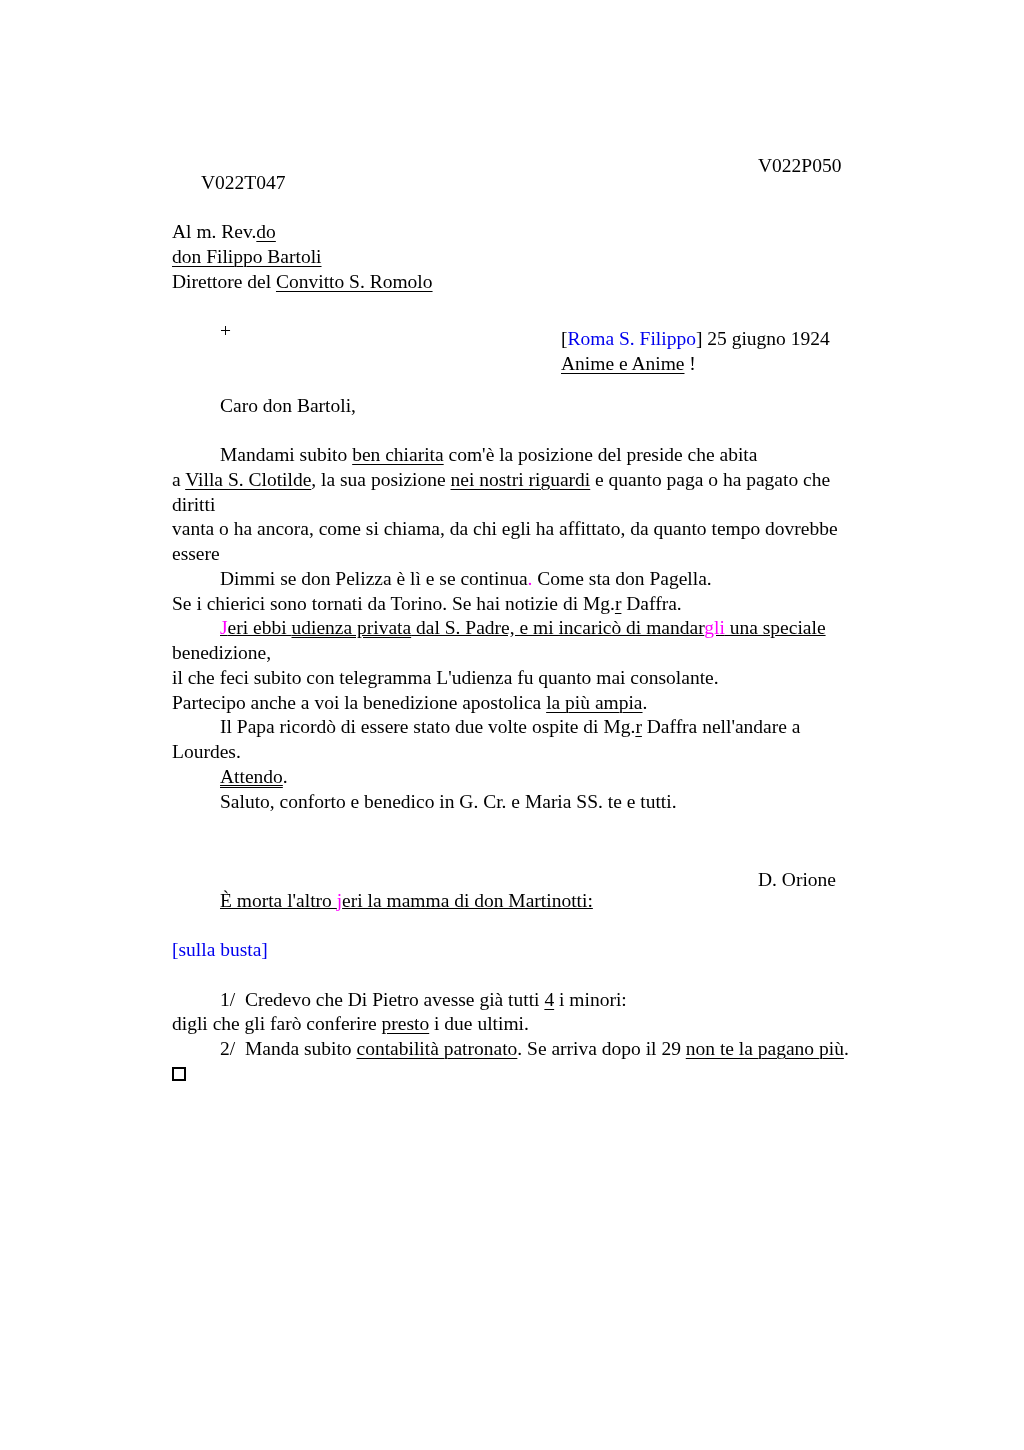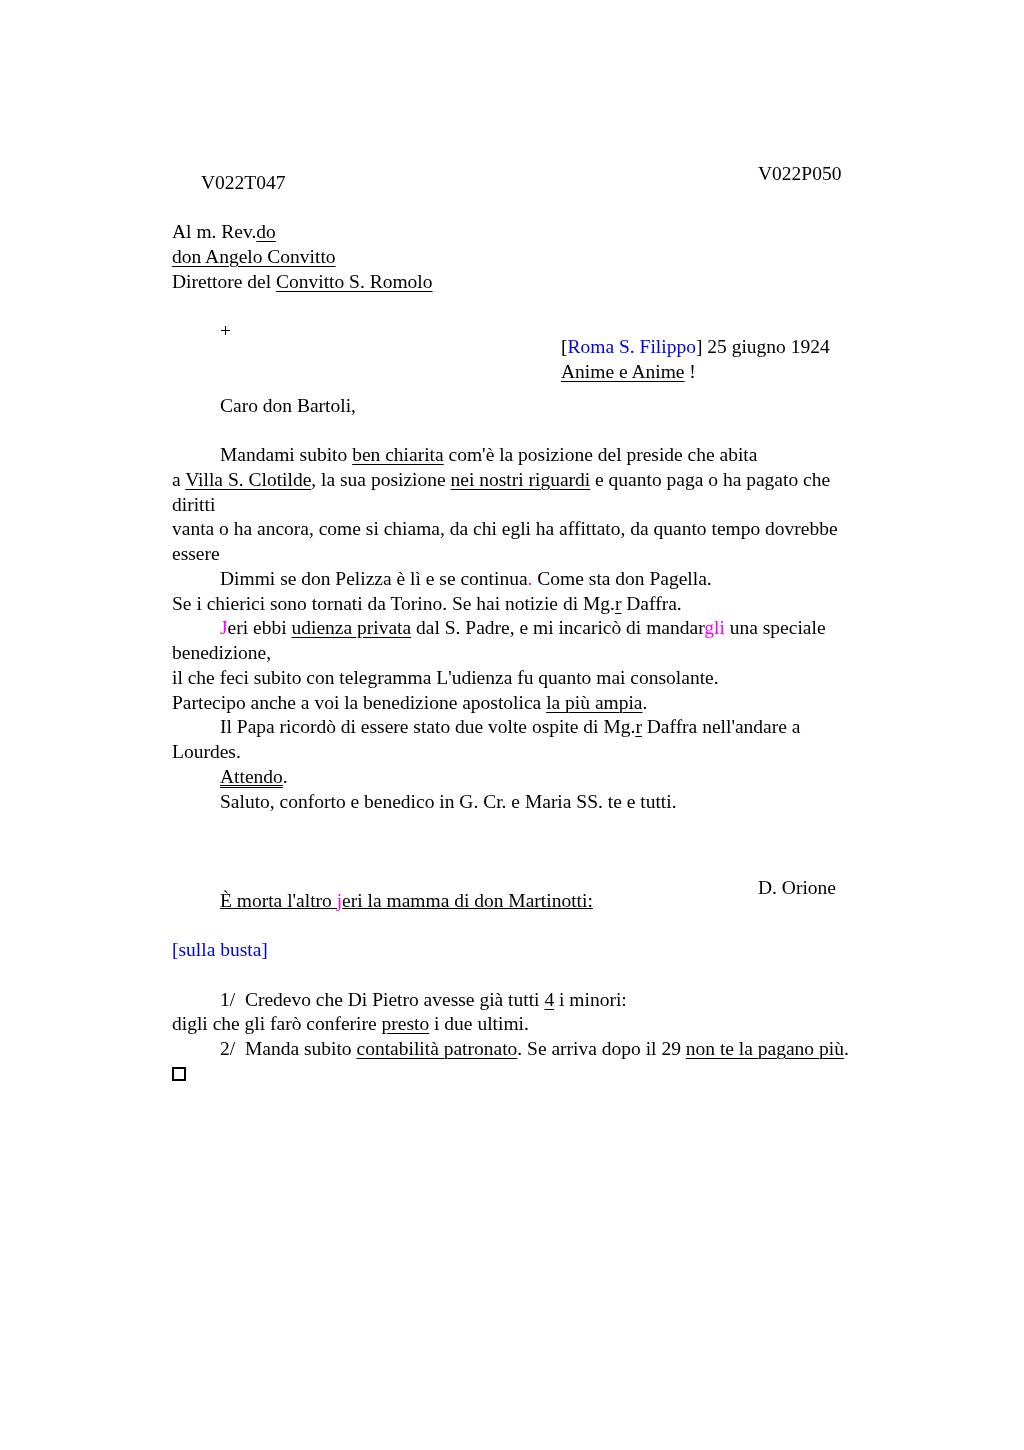--- a/index.html
+++ b/index.html
@@ -28,21 +28,21 @@
     width: 720px;
   }
   .line {
     position: relative;
     height: 24.75px;
     line-height: 24.75px;
     white-space: pre;
   }
   .abs {
     position: absolute;
-    top: 16px;
+    top: 8px;
   }
   .seg-u {
     text-decoration: underline;
     text-decoration-thickness: 1px;
     text-underline-offset: 3px;
   }
   .seg-du {
     text-decoration: underline;
     text-decoration-style: double;
     text-decoration-thickness: 1px;
@@ -62,36 +62,36 @@
 
 <div id="page">
   <div id="letter">
     <div class="line">
       <span>V022T047</span>
       <span class="abs" style="left:586px">V022P050</span>
     </div>
   <div class="line">&nbsp;</div>
       <div class="line">&nbsp;</div>
       <div class="line"><span><span>Al m. Rev.</span><span class="seg-u">do</span></span></div>
-      <div class="line"><span><span class="seg-u">don Angelo Convitto</span></span></div>
+      <div class="line"><span><span class="seg-u">don Filippo Bartoli</span></span></div>
       <div class="line"><span><span>Direttore del </span><span class="seg-u">Convitto S. Romolo</span></span></div>
       <div class="line">&nbsp;</div>
       <div class="line" style="padding-left: 48px;"><span><span>+</span></span><span class="abs" style="left: 389px;"><span>[</span><span class="seg-blue">Roma S. Filippo</span><span>] 25 giugno 1924</span></span></div>
       <div class="line"><span class="abs" style="left: 389px;"><span class="seg-u">Anime e Anime</span><span> !</span></span></div>
       <div class="line">&nbsp;</div>
       <div class="line" style="padding-left: 48px;"><span><span>Caro don Bartoli,</span></span></div>
       <div class="line">&nbsp;</div>
       <div class="line" style="padding-left: 48px;"><span><span>Mandami subito </span><span class="seg-u">ben chiarita</span><span> com'è la posizione del preside che abita</span></span></div>
       <div class="line"><span><span>a </span><span class="seg-u">Villa S. Clotilde</span><span>, la sua posizione </span><span class="seg-u">nei nostri riguardi</span><span> e quanto paga o ha pagato che</span></span></div>
       <div class="line"><span><span>diritti</span></span></div>
       <div class="line"><span><span>vanta o ha ancora, come si chiama, da chi egli ha affittato, da quanto tempo dovrebbe</span></span></div>
       <div class="line"><span><span>essere</span></span></div>
       <div class="line" style="padding-left: 48px;"><span><span>Dimmi se don Pelizza è lì e se continua</span><span class="seg-magenta">.</span><span> Come sta don Pagella.</span></span></div>
       <div class="line"><span><span>Se i chierici sono tornati da Torino. Se hai notizie di Mg.</span><span class="seg-u">r</span><span> Daffra.</span></span></div>
-      <div class="line" style="padding-left: 48px;"><span><span class="seg-magenta">J</span><span>eri ebbi </span><span class="seg-u">udienza privata</span><span> dal S. Padre, e mi incaricò di mandar</span><span class="seg-magenta">gli</span><span> una speciale</span></span></div>
+      <div class="line" style="padding-left: 48px; text-decoration: underline;"><span><span class="seg-magenta">J</span><span>eri ebbi </span><span class="seg-u">udienza privata</span><span> dal S. Padre, e mi incaricò di mandar</span><span class="seg-magenta">gli</span><span> una speciale</span></span></div>
       <div class="line"><span><span>benedizione,</span></span></div>
       <div class="line"><span><span>il che feci subito con telegramma L'udienza fu quanto mai consolante.</span></span></div>
       <div class="line"><span><span>Partecipo anche a voi la benedizione apostolica </span><span class="seg-u">la più ampia</span><span>.</span></span></div>
       <div class="line" style="padding-left: 48px;"><span><span>Il Papa ricordò di essere stato due volte ospite di Mg.</span><span class="seg-u">r</span><span> Daffra nell'andare a</span></span></div>
       <div class="line"><span><span>Lourdes.</span></span></div>
       <div class="line" style="padding-left: 48px;"><span><span class="seg-du">Attendo</span><span>.</span></span></div>
       <div class="line" style="padding-left: 48px;"><span><span>Saluto, conforto e benedico in G. Cr. e Maria SS. te e tutti.</span></span></div>
       <div class="line">&nbsp;</div>
       <div class="line"><span class="abs" style="left: 586px; margin-top: 21px;"><span>D. Orione</span></span></div>
       <div class="line">&nbsp;</div>

